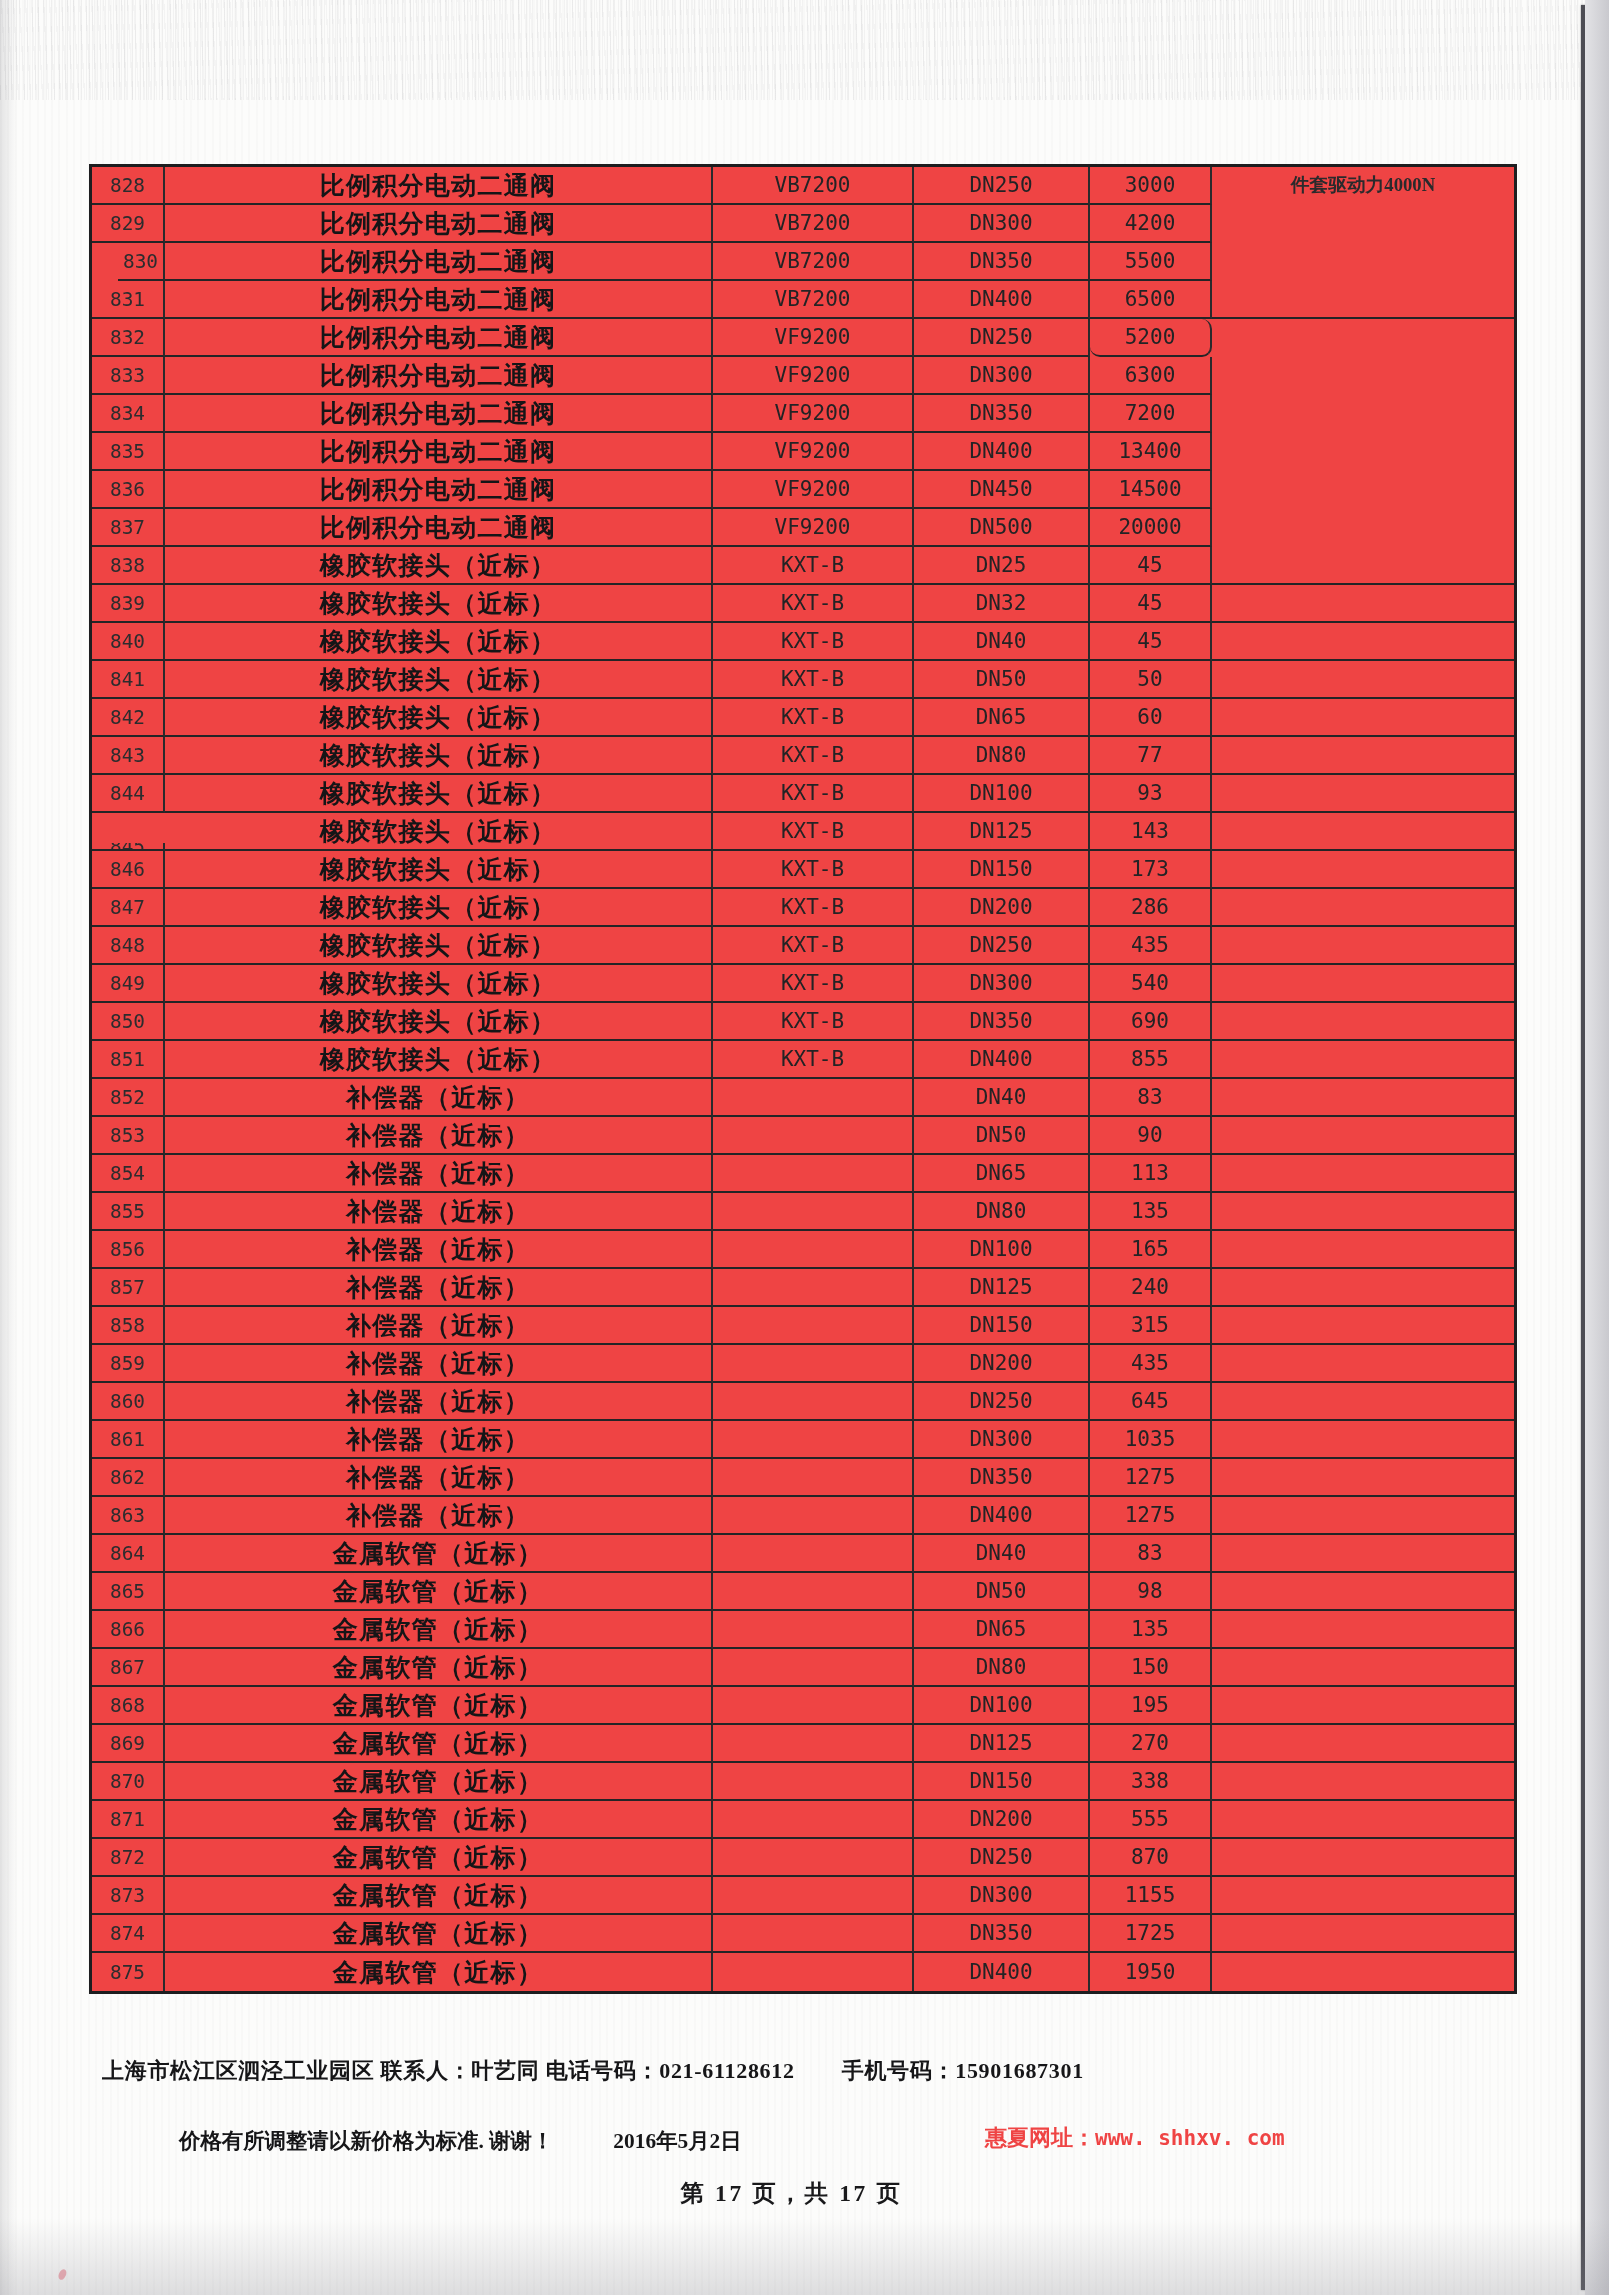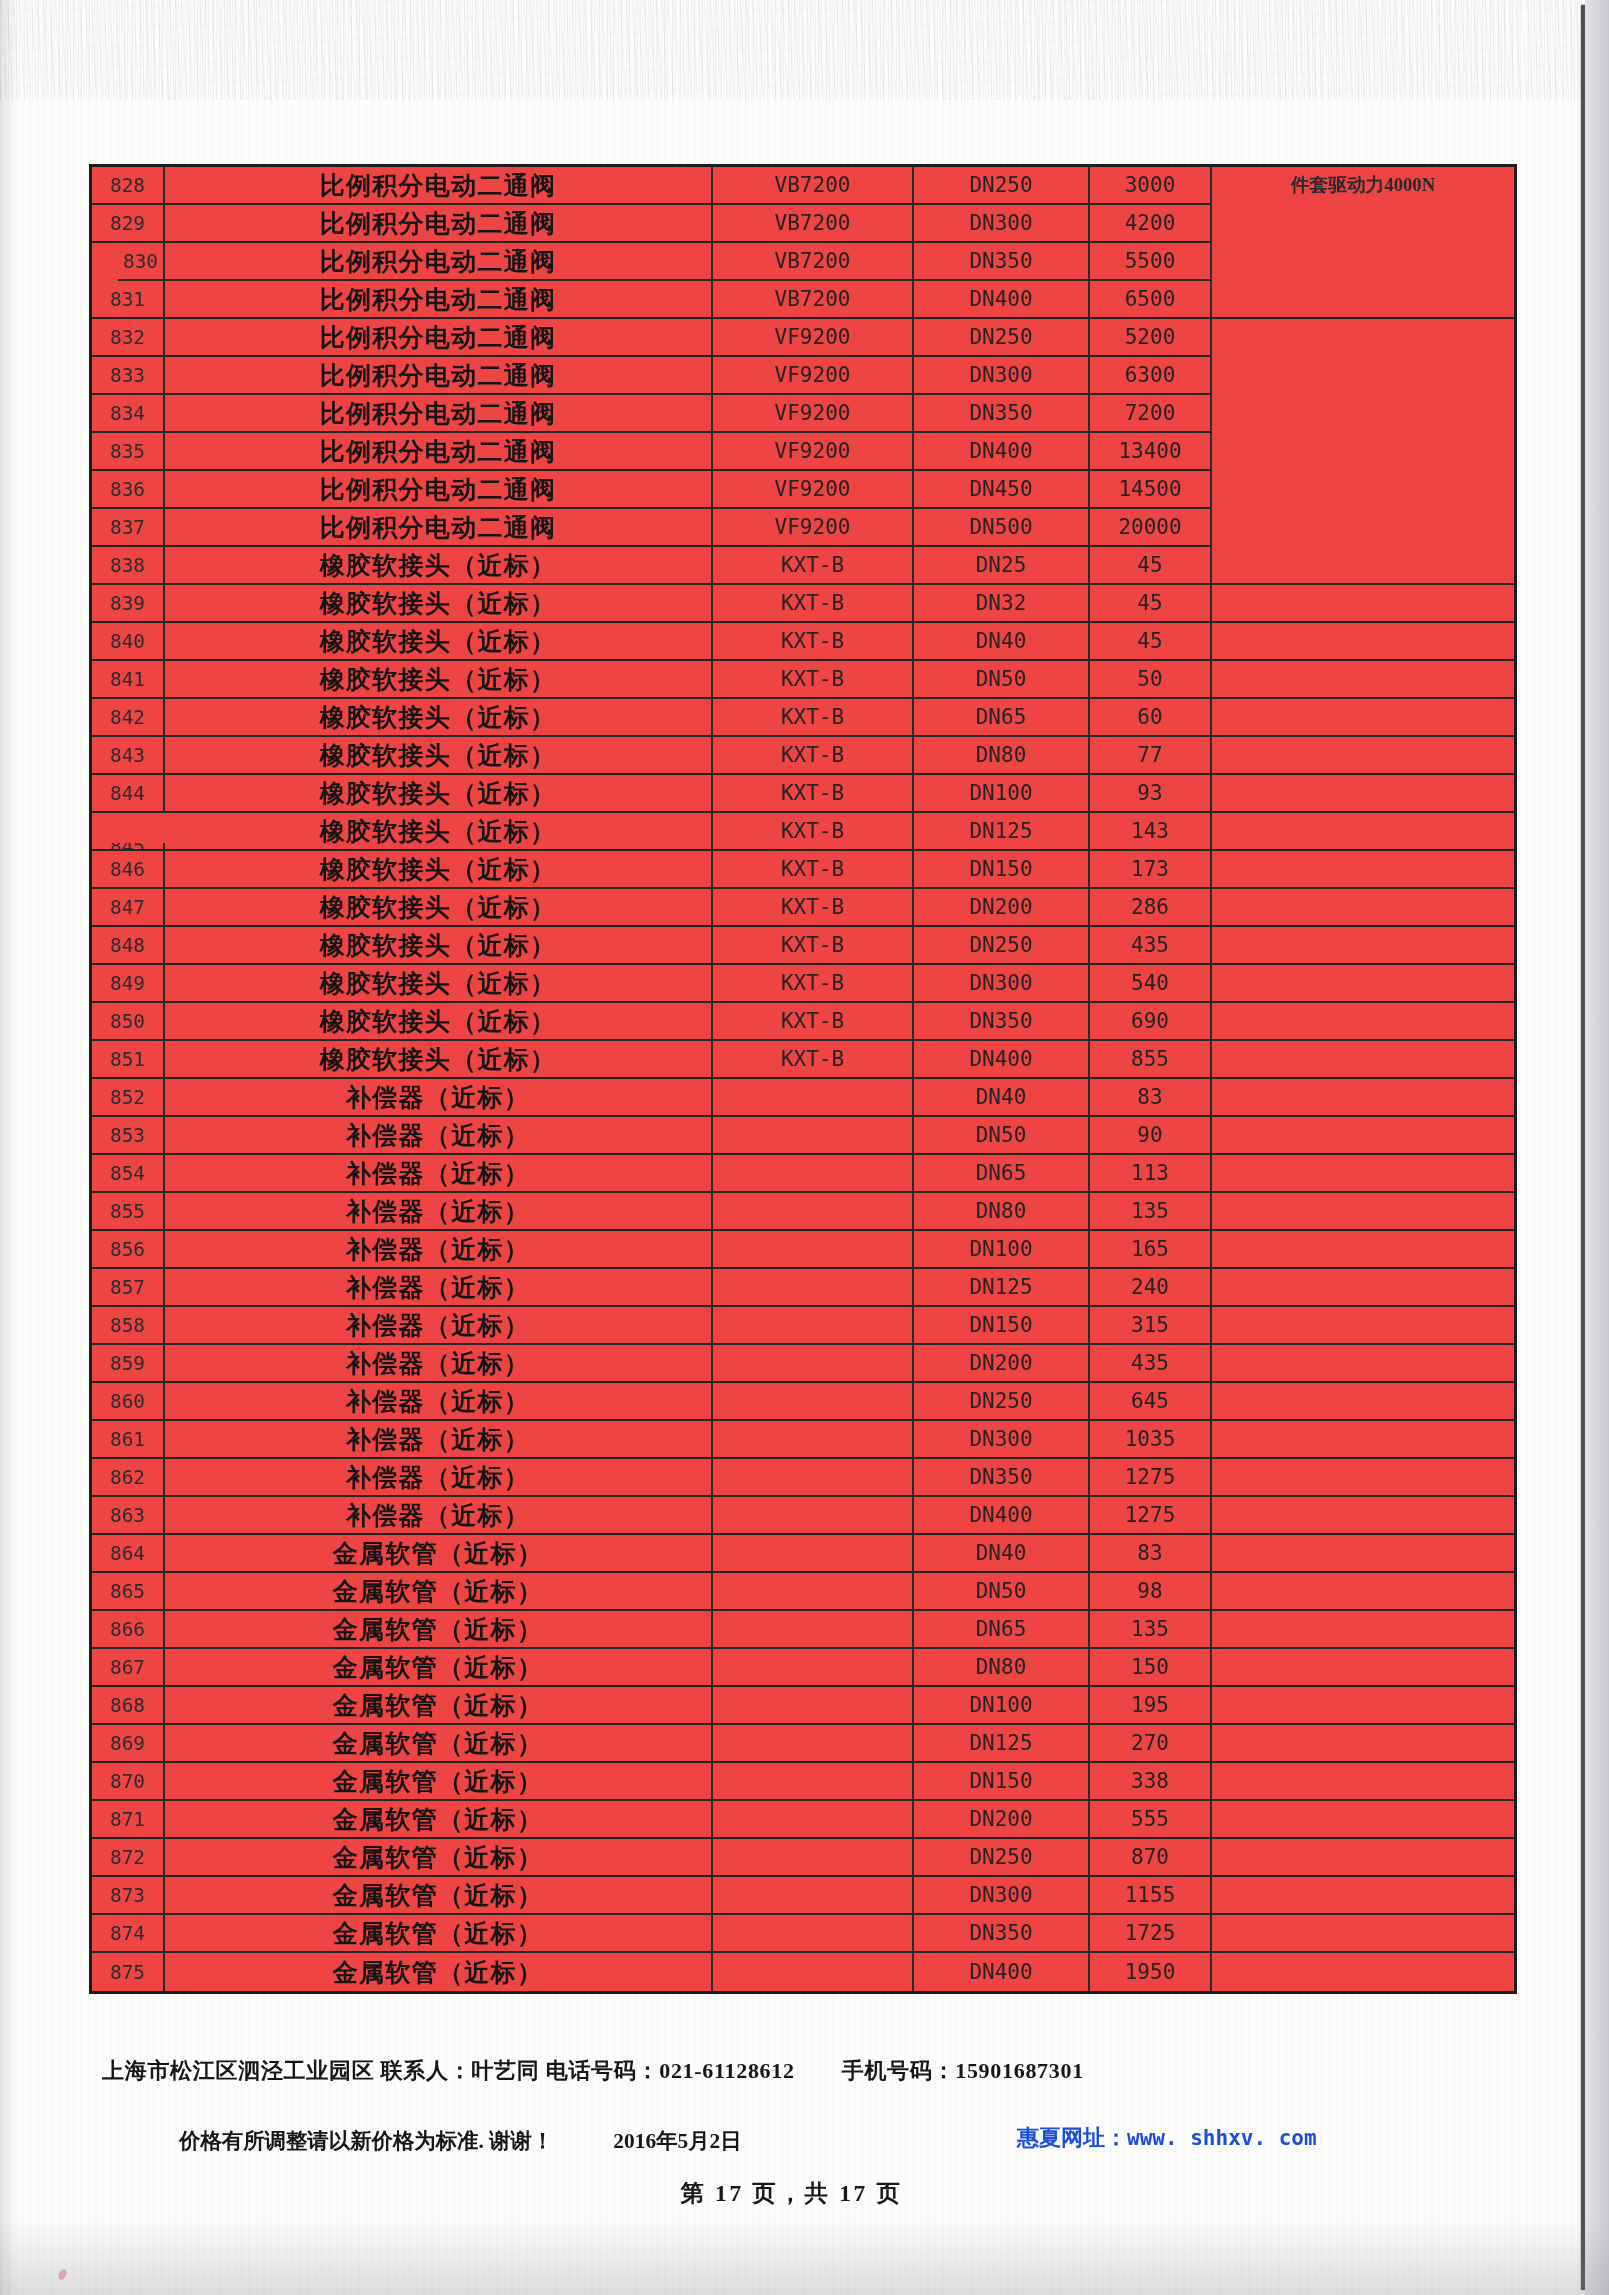--- a/index.html
+++ b/index.html
@@ -83,22 +83,22 @@
     position:absolute;left:102px;top:2056px;width:1403px;
     font-weight:700;font-size:22px;letter-spacing:0.7px;color:#161618;
     display:flex;gap:47px;white-space:nowrap;
   }
   .footer-line2-left{
     position:absolute;left:179px;top:2126px;
     font-weight:700;font-size:21.4px;color:#161618;
     display:flex;gap:60px;white-space:nowrap;
   }
   .footer-line2-right{
-    position:absolute;left:1017px;top:2123px;
-    font-weight:700;font-size:22px;color:#1d4ed8;white-space:nowrap;
+    position:absolute;left:985px;top:2123px;
+    font-weight:700;font-size:22px;color:#ef4444;white-space:nowrap;
   }
   .footer-line2-right .site-url{font-family:"DejaVu Sans Mono", monospace;font-size:21px;font-weight:600;}
   .footer-line3{
     position:absolute;left:0;top:2177px;width:1583px;text-align:center;
     font-weight:600;font-size:23.4px;letter-spacing:2.7px;color:#19191b;
   }
 </style>
 </head>
 <body>
 
@@ -128,21 +128,21 @@
     <div class="cell c-price" style="grid-area: 3 / 5;">5500</div>
     <div class="cell c-no" style="grid-area: 4 / 1;">831</div>
     <div class="cell c-name" style="grid-area: 4 / 2;">比例积分电动二通阀</div>
     <div class="cell c-model" style="grid-area: 4 / 3;">VB7200</div>
     <div class="cell c-size" style="grid-area: 4 / 4;">DN400</div>
     <div class="cell c-price" style="grid-area: 4 / 5;">6500</div>
     <div class="cell c-no" style="grid-area: 5 / 1;">832</div>
     <div class="cell c-name" style="grid-area: 5 / 2;">比例积分电动二通阀</div>
     <div class="cell c-model" style="grid-area: 5 / 3;">VF9200</div>
     <div class="cell c-size" style="grid-area: 5 / 4;">DN250</div>
-    <div class="cell c-price" style="grid-area: 5 / 5;">5200</div>
+    <div class="cell c-price" style="grid-area: 5 / 5; border-radius: 10px;">5200</div>
     <div class="cell c-no" style="grid-area: 6 / 1;">833</div>
     <div class="cell c-name" style="grid-area: 6 / 2;">比例积分电动二通阀</div>
     <div class="cell c-model" style="grid-area: 6 / 3;">VF9200</div>
     <div class="cell c-size" style="grid-area: 6 / 4;">DN300</div>
     <div class="cell c-price" style="grid-area: 6 / 5;">6300</div>
     <div class="cell c-no" style="grid-area: 7 / 1;">834</div>
     <div class="cell c-name" style="grid-area: 7 / 2;">比例积分电动二通阀</div>
     <div class="cell c-model" style="grid-area: 7 / 3;">VF9200</div>
     <div class="cell c-size" style="grid-area: 7 / 4;">DN350</div>
     <div class="cell c-price" style="grid-area: 7 / 5;">7200</div>

